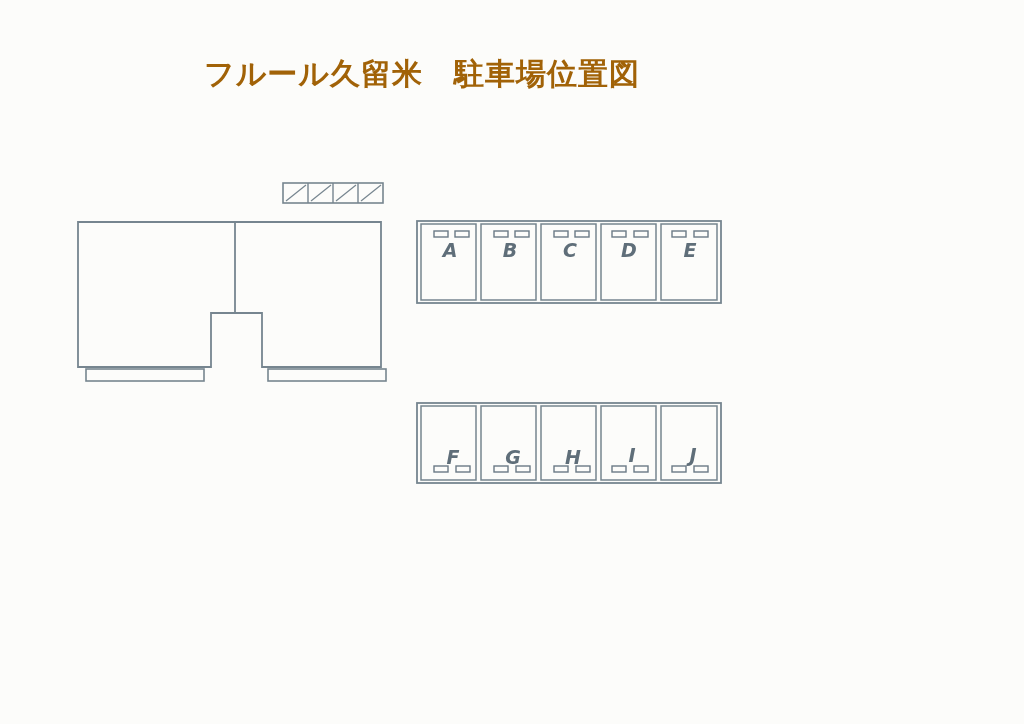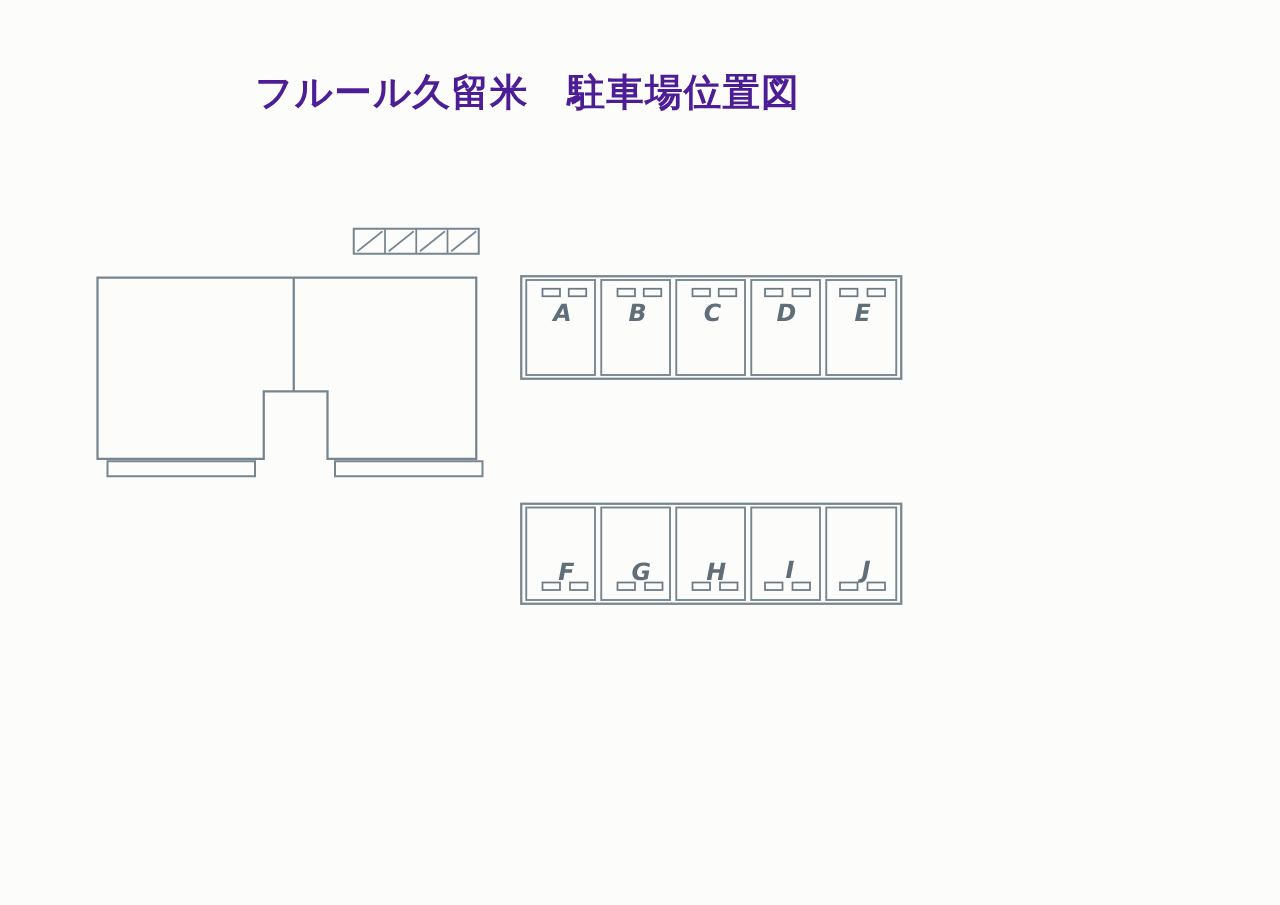--- a/index.html
+++ b/index.html
@@ -23,21 +23,21 @@
   }
   #title {
     position: absolute;
     left: 0;
     top: 54px;
     width: 844px;
     text-align: center;
     font-size: 30px;
     font-weight: bold;
     letter-spacing: 1px;
-    color: #4c1d95;
+    color: #a16207;
     font-family: "DejaVu Sans", "Liberation Sans", sans-serif;
     white-space: pre;
     user-select: none;
   }
   .svg-layer {
     position: absolute;
     left: 0; top: 0;
     width: 1024px;
     height: 724px;
   }

